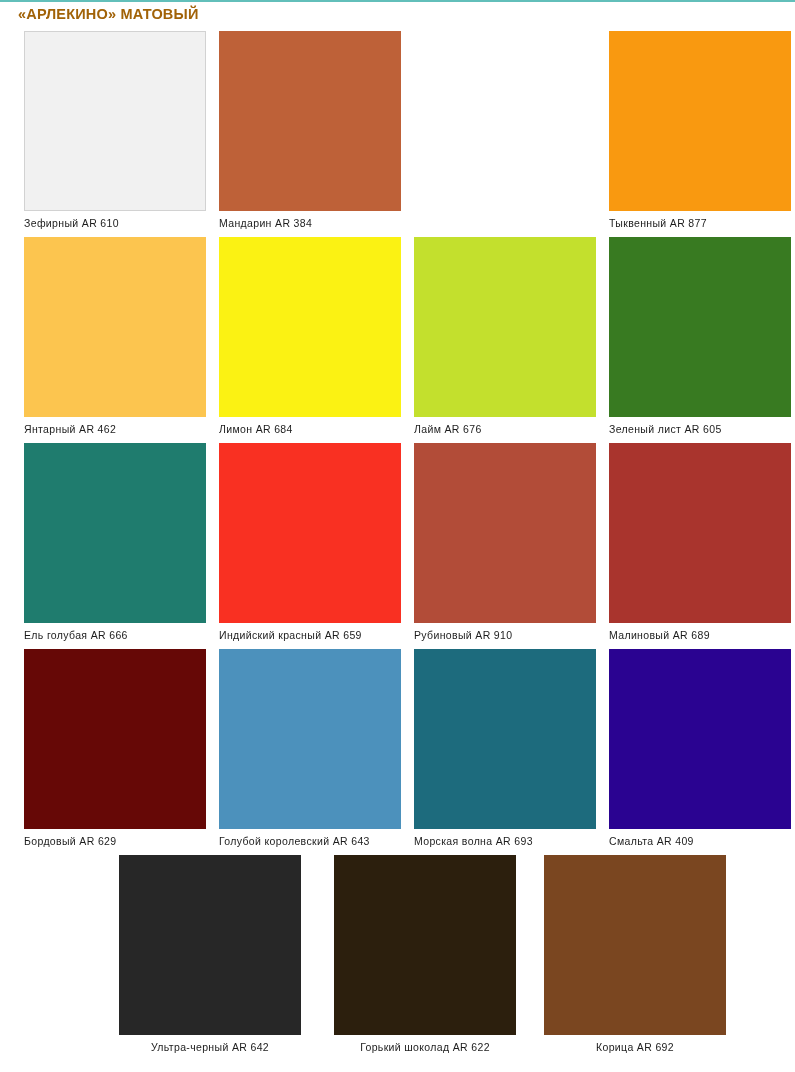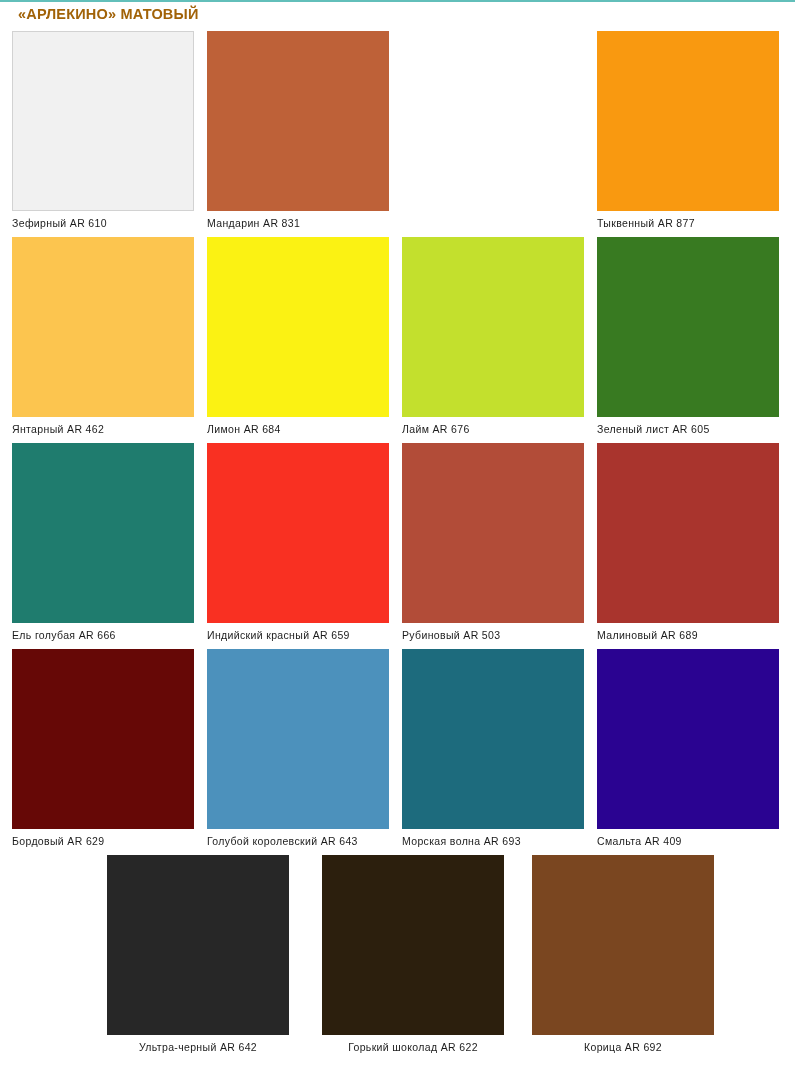--- a/index.html
+++ b/index.html
@@ -41,20 +41,21 @@
     letter-spacing: 0.2px;
     color: #1A5F50;
     white-space: nowrap;
   }
 
   .grid {
     position: absolute;
     top: 31px;
     left: 0;
     width: 640px;
+    padding-left: 12px;
   }
 
   .row {
     position: relative;
     width: 795px;
     height: 206px;
   }
   .row.row-last {
     height: 200px;
   }
@@ -110,21 +111,21 @@
 
   <div class="grid">
 
     <div class="row">
       <div class="cell c0">
         <div class="swatch bordered" style="background:#F1F1F1;"></div>
         <div class="label">Зефирный AR 610</div>
       </div>
       <div class="cell c1">
         <div class="swatch" style="background:#BE6138;"></div>
-        <div class="label">Мандарин AR 831</div>
+        <div class="label">Мандарин AR 384</div>
       </div>
       <div class="cell c3">
         <div class="swatch" style="background:#F99910;"></div>
         <div class="label">Тыквенный AR 877</div>
       </div>
     </div>
 
     <div class="row">
       <div class="cell c0">
         <div class="swatch" style="background:#FCC54F;"></div>
@@ -148,21 +149,21 @@
       <div class="cell c0">
         <div class="swatch" style="background:#1F7C6E;"></div>
         <div class="label">Ель голубая AR 666</div>
       </div>
       <div class="cell c1">
         <div class="swatch" style="background:#F93022;"></div>
         <div class="label">Индийский красный AR 659</div>
       </div>
       <div class="cell c2">
         <div class="swatch" style="background:#B24C38;"></div>
-        <div class="label">Рубиновый AR 503</div>
+        <div class="label">Рубиновый AR 910</div>
       </div>
       <div class="cell c3">
         <div class="swatch" style="background:#A9342D;"></div>
         <div class="label">Малиновый AR 689</div>
       </div>
     </div>
 
     <div class="row">
       <div class="cell c0">
         <div class="swatch" style="background:#660806;"></div>

